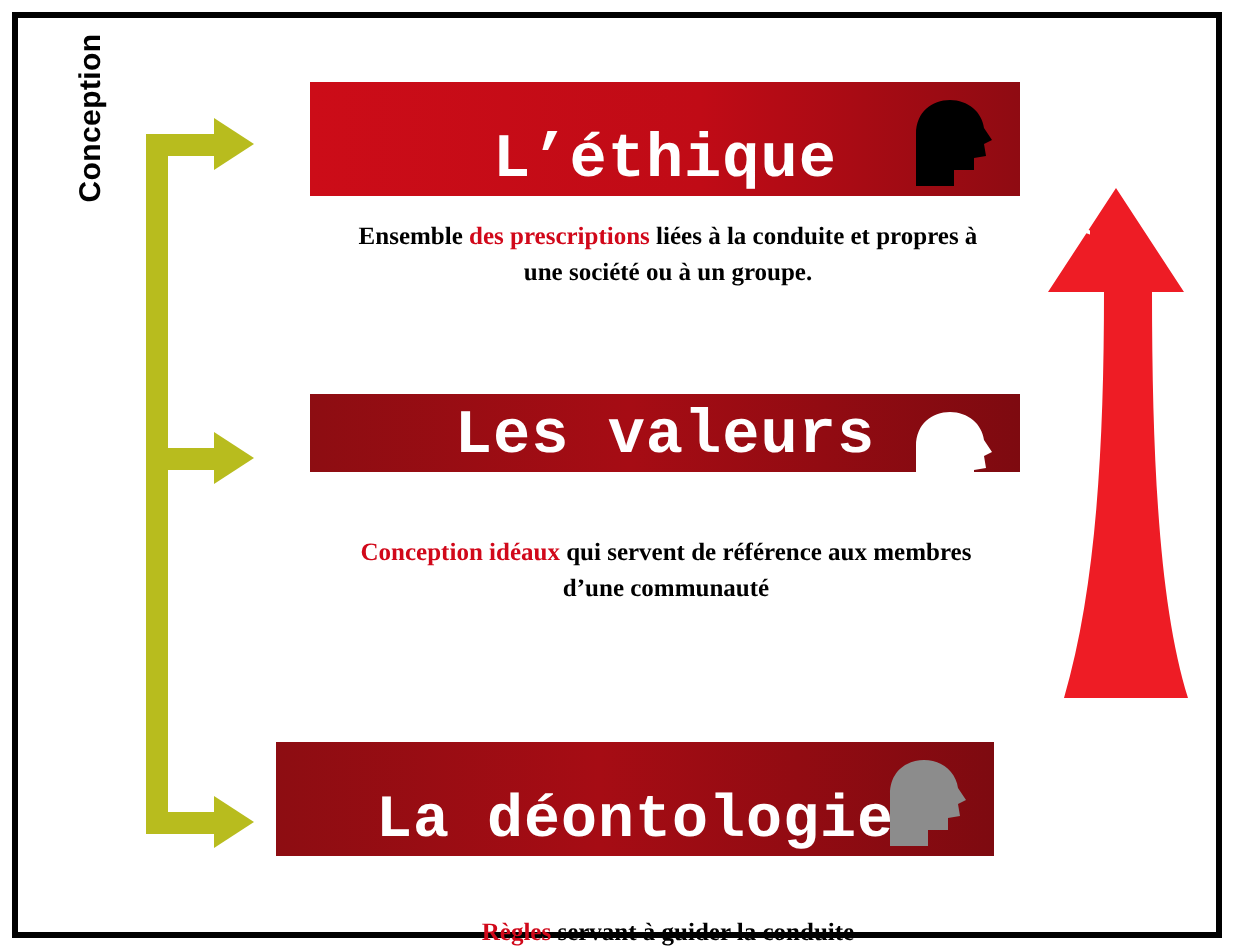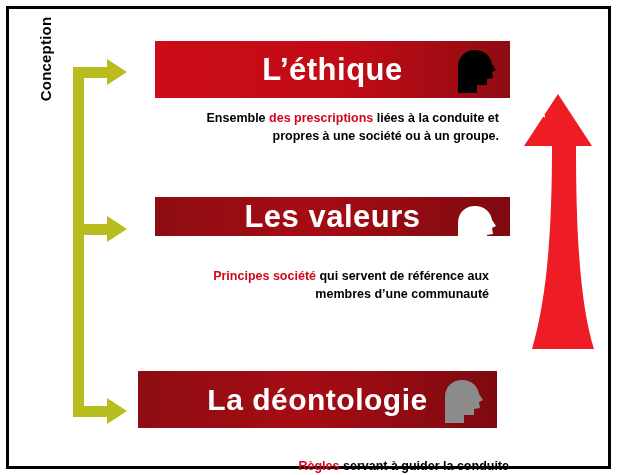--- a/index.html
+++ b/index.html
@@ -73,25 +73,26 @@
   }
   .arrow-head-y.a1 { left: 98px; top: 50px; }
   .arrow-head-y.a2 { left: 98px; top: 207px; }
   .arrow-head-y.a3 { left: 98px; top: 389px; }
 
   
   .band {
     position: absolute;
     box-sizing: border-box;
     display: flex;
-    align-items: center;
+    align-items: flex-end;
     justify-content: center;
     color: #ffffff;
     font-weight: bold;
     letter-spacing: 0.5px;
+    font-family: Liberation Mono, monospace;
   }
   .band-ethique {
     left: 146px;
     top: 32px;
     width: 355px;
     height: 57px;
     background: linear-gradient(to right, #cc0c18 0%, #c00b16 55%, #8f0b12 100%);
     font-size: 31px;
   }
   .band-valeurs {
@@ -118,25 +119,26 @@
     right: 12px;
     top: 6px;
     width: 46px;
     height: 46px;
   }
   .head svg { display: block; }
 
   
   .desc {
     position: absolute;
-    text-align: right;
+    text-align: center;
     font-size: 12.5px;
     font-weight: bold;
     line-height: 1.45;
     color: #000000;
+    font-family: Liberation Serif, serif;
   }
   .desc-1 { left: 160px; top: 100px; width: 330px; }
   .desc-2 { left: 168px; top: 258px; width: 312px; }
   .desc-3 { left: 150px; top: 448px; width: 350px; }
   .hl { color: #d1081a; }
 
   
   .appr-arrow {
     position: absolute;
     left: 505px;
@@ -190,21 +192,21 @@
 
     <div class="band band-valeurs">
       <span class="band-title">Les valeurs</span>
       <span class="head">
         <svg viewBox="0 0 46 46" width="46" height="46" aria-hidden="true">
           <path d="M6 46 V20 C6 9 14 3 23 3 c9 0 16 6 17 14 l4 6 -4 2 1 6 -6 1 0 6 -10 0 0 8 Z" fill="#ffffff"></path>
         </svg>
       </span>
     </div>
     <div class="desc desc-2">
-      <span class="hl">Principes société</span><span> qui servent de référence aux membres d’une communauté</span>
+      <span class="hl">Conception idéaux</span><span> qui servent de référence aux membres d’une communauté</span>
     </div>
 
     <div class="band band-deonto">
       <span class="band-title">La déontologie</span>
       <span class="head">
         <svg viewBox="0 0 46 46" width="46" height="46" aria-hidden="true">
           <path d="M6 46 V20 C6 9 14 3 23 3 c9 0 16 6 17 14 l4 6 -4 2 1 6 -6 1 0 6 -10 0 0 8 Z" fill="#8c8c8c"></path>
         </svg>
       </span>
     </div>

